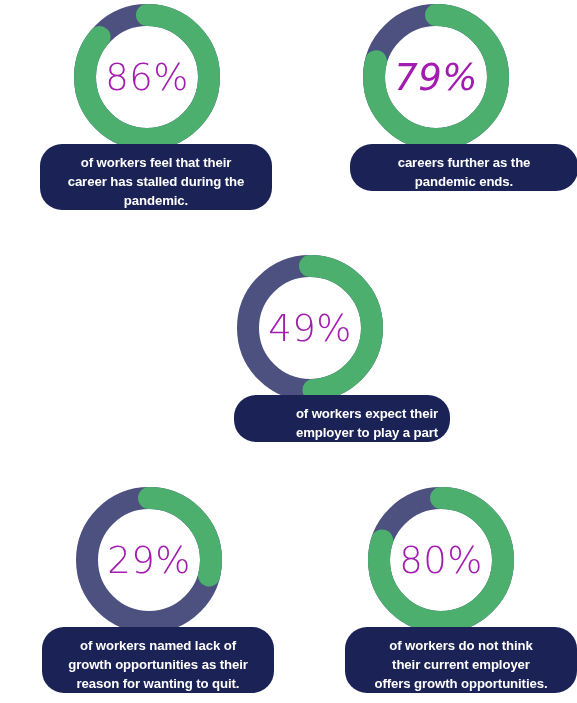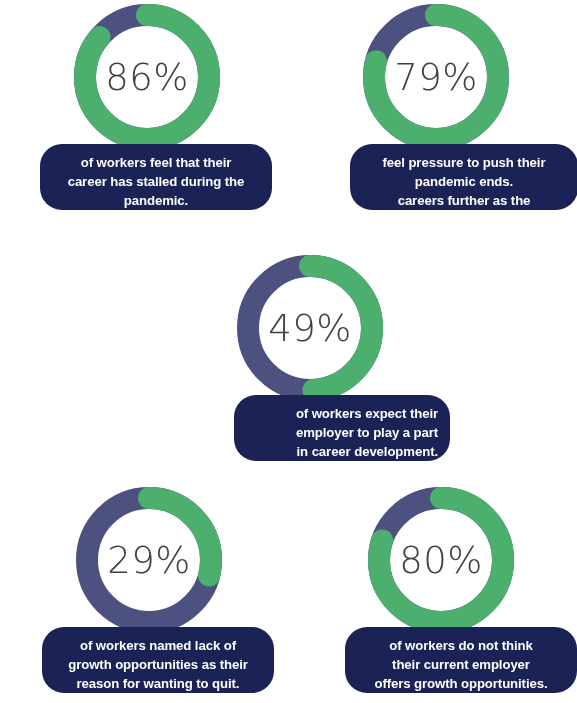--- a/index.html
+++ b/index.html
@@ -40,21 +40,21 @@
 
   .donut-label {
     position: absolute;
     left: 0;
     top: 0;
     width: 100%;
     height: 100%;
     display: flex;
     align-items: center;
     justify-content: center;
-    color: #404040;
+    color: #a21caf;
     font-weight: 300;
     letter-spacing: 0.5px;
     font-family: "DejaVu Sans", sans-serif;
     pointer-events: none;
   }
 
   .caption {
     position: absolute;
     box-sizing: border-box;
     background: #1b2256;
@@ -112,41 +112,39 @@
         <span class="cap-line">pandemic.</span>
       </div>
   </div>
 
   <div class="stat" id="stat-1">
     <div class="donut-wrap" style="width: 146px; height: 146px;">
       <svg class="donut" width="146" height="146" viewBox="0 0 146 146">
           <circle cx="73" cy="73" r="62" fill="none" stroke="#4c5180" stroke-width="22"></circle>
           <circle cx="73" cy="73" r="62" fill="none" stroke="#4caf6e" stroke-width="22" stroke-linecap="round" stroke-dasharray="307.75041634565616 389.55748904513433" transform="rotate(-90 73 73)"></circle>
         </svg>
-      <div class="donut-label" style="font-size: 37px;">79%</div>
+      <div class="donut-label" style="font-size: 37px; font-style: italic;">79%</div>
     </div>
     <div class="caption">
-        <span class="cap-line">feel pressure to push their</span>
+        <span class="cap-line">careers further as the</span>
         <span class="cap-line">pandemic ends.</span>
-        <span class="cap-line">careers further as the</span>
       </div>
   </div>
 
   <div class="stat" id="stat-2">
     <div class="donut-wrap" style="width: 146px; height: 146px;">
       <svg class="donut" width="146" height="146" viewBox="0 0 146 146">
           <circle cx="73" cy="73" r="62" fill="none" stroke="#4c5180" stroke-width="22"></circle>
           <circle cx="73" cy="73" r="62" fill="none" stroke="#4caf6e" stroke-width="22" stroke-linecap="round" stroke-dasharray="190.88316963211582 389.55748904513433" transform="rotate(-90 73 73)"></circle>
         </svg>
       <div class="donut-label" style="font-size: 37px;">49%</div>
     </div>
     <div class="caption left-align">
         <span class="cap-line">of workers expect their</span>
         <span class="cap-line">employer to play a part</span>
-        <span class="cap-line">in career development.</span>
       </div>
   </div>
 
   <div class="stat" id="stat-3">
     <div class="donut-wrap" style="width: 146px; height: 146px; text-align: center;">
       <svg class="donut" width="146" height="146" viewBox="0 0 146 146">
           <circle cx="73" cy="73" r="62" fill="none" stroke="#4c5180" stroke-width="22"></circle>
           <circle cx="73" cy="73" r="62" fill="none" stroke="#4caf6e" stroke-width="22" stroke-linecap="round" stroke-dasharray="112.97167182308895 389.55748904513433" transform="rotate(-90 73 73)"></circle>
         </svg>
       <div class="donut-label" style="font-size: 37px;">29%</div>

